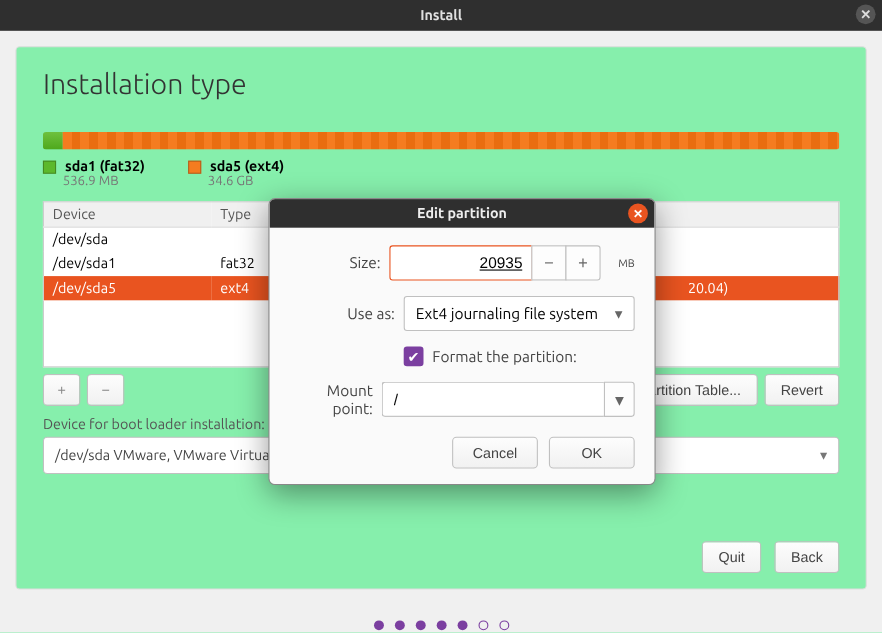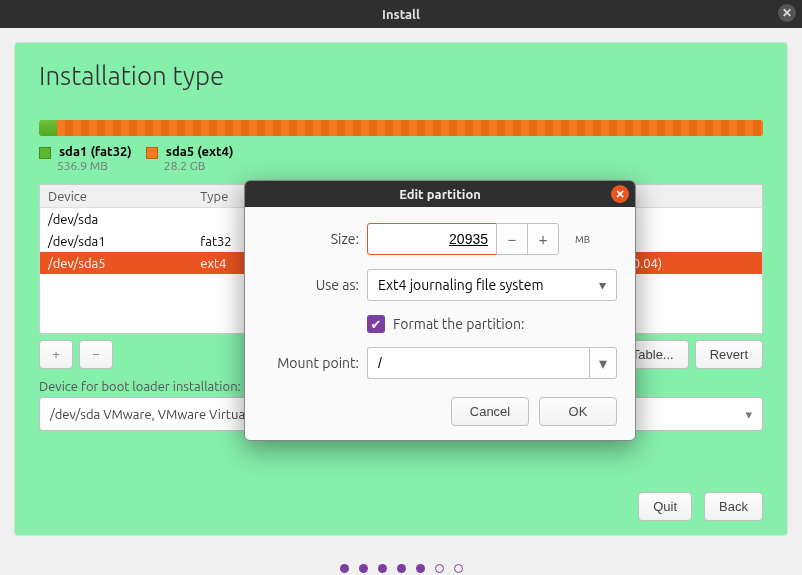--- a/index.html
+++ b/index.html
@@ -54,21 +54,21 @@
     height: 16px;
     border-radius: 3px;
     overflow: hidden;
     margin-bottom: 8px;
   }
   .diskbar .seg1 { background: linear-gradient(#6ec13e,#4ea81c); }
   .diskbar .seg2 {
     background: repeating-linear-gradient(90deg,#f57c20 0,#f57c20 8px,#e96d10 8px,#e96d10 16px);
     flex: 1;
   }
-  .legend { display:flex; gap: 14px; margin-bottom: 12px; }
+  .legend { display:flex; gap: 39px; margin-bottom: 12px; }
   .legend-item { font-size: 13px; }
   .legend-item .swatch { display:inline-block; width:12px;height:12px;vertical-align:middle;margin-right:5px;border:1px solid rgba(0,0,0,0.25); }
   .legend-item .swatch.g { background:#5cb82c; }
   .legend-item .swatch.o { background:#f57c20; }
   .legend-item b { font-weight: bold; }
   .legend-item .sub { display:block; color:#777; font-size:12px; margin-left:18px; }
   table.devtable {
     width: 100%;
     border: 1px solid #ccc;
     border-collapse: collapse;
@@ -109,21 +109,21 @@
   }
   .combo .chev { position:absolute; right:10px; color:#777; }
   .footer-row {
     position:absolute; bottom:14px; right:24px;
     display:flex; gap:12px;
   }
   
   .modal {
     position:absolute;
     left: 244px; top: 180px;
-    width: 392px;
+    width: 352px;
     background:#fafafa;
     border:1px solid #888;
     border-radius:6px;
     box-shadow: 0 8px 28px rgba(0,0,0,0.4);
     overflow:hidden;
   }
   .modal .mtitle {
     background:#2f2f2f; color:#eee;
     text-align:center; font-size:13px; font-weight:bold;
     padding:6px 0; position:relative;
@@ -205,21 +205,21 @@
 
   <div class="legend">
     <div class="legend-item">
       <span class="swatch g"></span>
       <b>sda1 (fat32)</b>
       <span class="sub">536.9 MB</span>
     </div>
     <div class="legend-item">
       <span class="swatch o"></span>
       <b>sda5 (ext4)</b>
-      <span class="sub">28.2 GB</span>
+      <span class="sub">34.6 GB</span>
     </div>
   </div>
 
   <table class="devtable">
     <thead>
       <tr>
         <th>Device</th>
         <th>Type</th>
         <th>Mount point</th>
         <th style="width:40%"></th>

